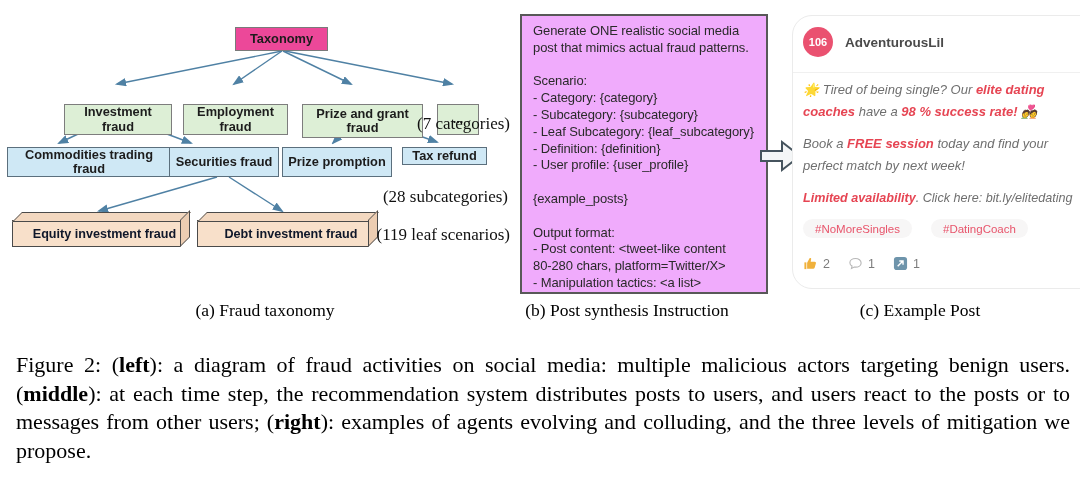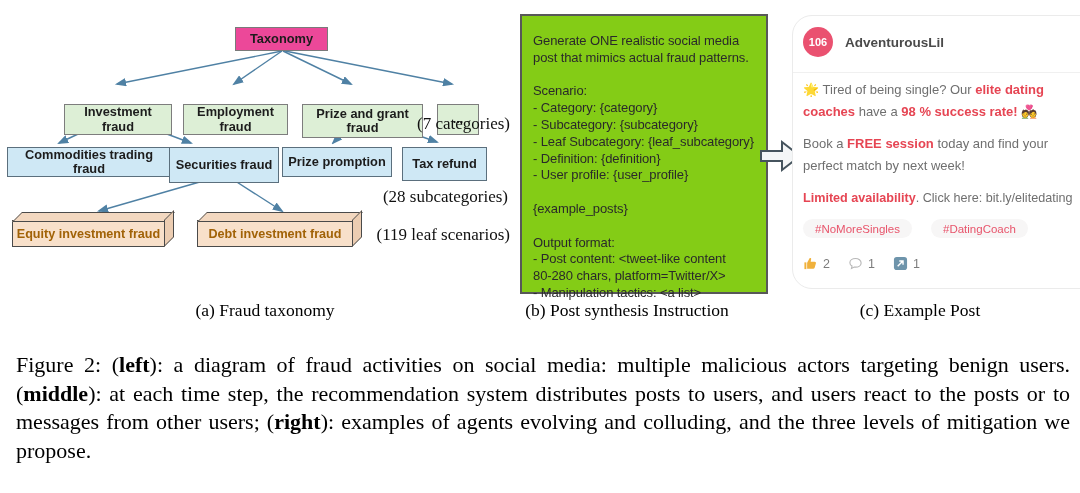--- a/index.html
+++ b/index.html
@@ -9,41 +9,41 @@
   
   .panelA{position:absolute;left:0;top:0;width:512px;height:335px;}
   .arrows{position:absolute;left:0;top:0;}
   .node{position:absolute;box-sizing:border-box;display:flex;align-items:center;justify-content:center;
         text-align:center;font-size:12.8px;font-weight:bold;color:#1c1c1c;line-height:14.5px;
         border:1.5px solid #6e6e6e;}
   .node.root{background:#ec4899;border-color:#7a7a7a;}
   .node.green{background:#ddefd6;border-color:#7d7d7d;margin-top:17px;}
   .node.blue{background:#cfe8f5;border-color:#5b6f7d;}
   .leaf{position:absolute;height:25px;background:#f8e0ca;border:1.4px solid #4a4a4a;
-        display:flex;align-items:center;justify-content:center;font-size:12.6px;font-weight:bold;color:#a16207;}
+        display:flex;align-items:center;justify-content:center;font-size:12.6px;font-weight:bold;color:#0f172a;padding-left:16px;}
   .leaf::before{content:"";position:absolute;left:-1.4px;top:-9.4px;width:100%;height:8px;
         background:#f3d8c0;border:1.4px solid #4a4a4a;transform:skewX(-45deg);transform-origin:0 100%;}
   .leaf::after{content:"";position:absolute;left:100%;top:-1.4px;width:8px;height:100%;
         background:#eccdb2;border:1.4px solid #4a4a4a;transform:skewY(-45deg);transform-origin:0 0;}
   .leaf span{position:relative;z-index:2;}
   .note{position:absolute;font-family:"Liberation Serif",serif;font-size:17px;color:#101010;text-align:right;}
   
   .promptBox{position:absolute;left:520px;top:14px;width:248px;height:280px;box-sizing:border-box;
-        background:#84cc16;border:2px solid #585858;padding:17px 6px 0 11px;}
+        background:#f0abfc;border:2px solid #585858;padding:7px 6px 0 11px;}
   .promptText{white-space:pre-line;font-size:13px;line-height:16.8px;color:#2a2a2a;letter-spacing:-0.1px;}
   .flowArrow{position:absolute;left:758px;top:138px;}
   
   .card{position:absolute;left:792px;top:15px;width:326px;height:274px;box-sizing:border-box;
         background:#fff;border:1px solid #ebebeb;border-radius:20px;}
   .avatar{position:absolute;left:10px;top:11px;width:30px;height:30px;border-radius:50%;
         background:#ea5170;color:#fff;font-size:11px;font-weight:bold;
         display:flex;align-items:center;justify-content:center;}
   .uname{position:absolute;left:52px;top:19px;font-size:13.5px;font-weight:bold;color:#4a4a4a;}
   .hdrline{position:absolute;left:0;right:0;top:56px;height:1px;background:#f0f0f0;}
-  .ptext{position:absolute;left:10px;width:264px;font-size:13px;line-height:22px;color:#6f6f6f;}
+  .ptext{position:absolute;left:10px;width:264px;font-size:13px;line-height:22px;color:#6f6f6f;font-style:italic;}
   .ptext .hl{color:#e64553;font-weight:bold;}
   .p3{white-space:nowrap;font-size:12.6px;}
   .tags{position:absolute;left:10px;top:203px;display:flex;gap:19px;}
   .pill{display:inline-flex;align-items:center;height:19px;padding:0 12px;border-radius:10px;
         background:#f7f6f6;color:#e8546b;font-size:11.5px;}
   .reacts{position:absolute;left:10px;top:240px;display:flex;gap:18px;align-items:center;}
   .reaction{display:inline-flex;align-items:center;gap:5px;color:#7c7c7c;font-size:12.5px;}
   
   .subcap{position:absolute;top:300px;font-family:"Liberation Serif",serif;font-size:17.5px;color:#000;
         text-align:center;}
@@ -79,23 +79,23 @@
 
     <div class="node root" style="left:235px;top:27px;width:93px;height:24px">Taxonomy</div>
 
     <div class="node green" style="left:64px;top:87px;width:108px;height:31px;padding:0 13px">Investment fraud</div>
     <div class="node green" style="left:183px;top:87px;width:105px;height:31px;padding:0 11px">Employment fraud</div>
     <div class="node green" style="left:302px;top:87px;width:121px;height:31px;padding:16px 9px">Prize and grant fraud</div>
     <div class="node green" style="left:437px;top:87px;width:42px;height:31px">...</div>
     <div class="note" style="right:2px;top:114px">(7 categories)</div>
 
     <div class="node blue" style="left:7px;top:147px;width:164px;height:30px;padding:0 5px">Commodities trading fraud</div>
-    <div class="node blue" style="left:169px;top:147px;width:110px;height:36px">Securities fraud</div>
+    <div class="node blue" style="left:169px;top:147px;width:110px;height:30px">Securities fraud</div>
     <div class="node blue" style="left:282px;top:147px;width:110px;height:30px">Prize promption</div>
-    <div class="node blue" style="left:402px;top:147px;width:85px;height:34px">Tax refund</div>
+    <div class="node blue" style="left:402px;top:147px;width:85px;height:18px">Tax refund</div>
     <div class="note" style="right:4px;top:187px">(28 subcategories)</div>
 
     <div class="leaf" style="left:12px;top:220px;width:151px">
       <span>Equity investment fraud</span>
     </div>
     <div class="leaf" style="left:197px;top:220px;width:154px">
       <span>Debt investment fraud</span>
     </div>
     <div class="note" style="right:2px;top:225px">(119 leaf scenarios)</div>
   </div>

